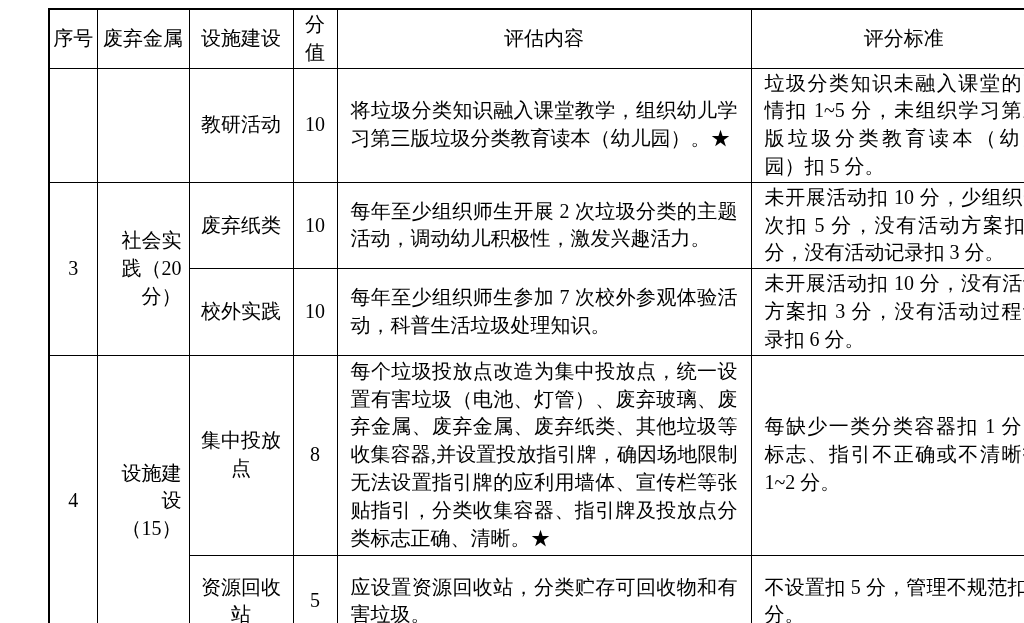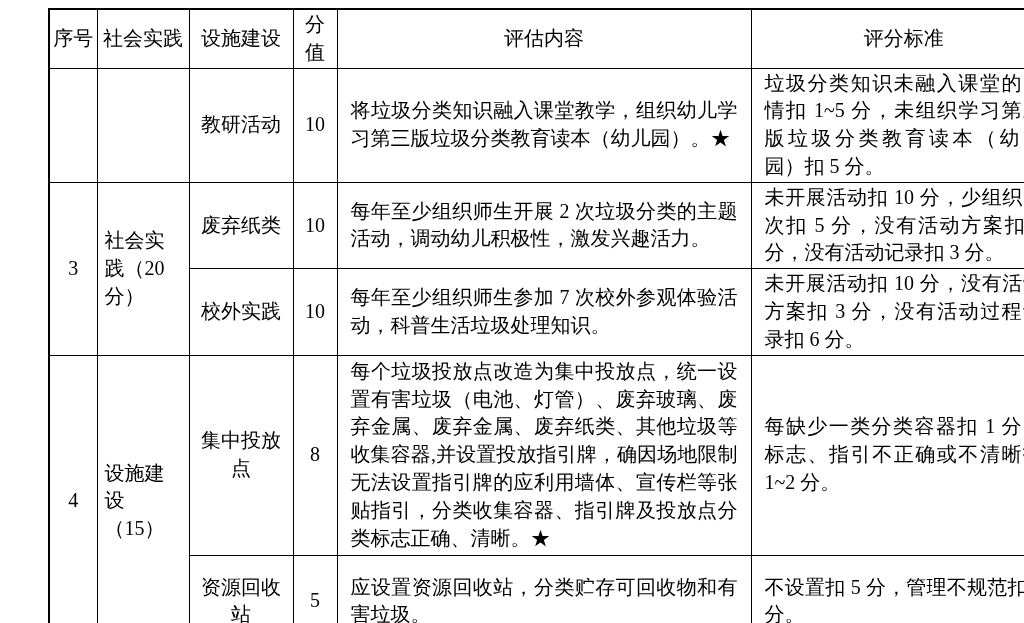--- a/index.html
+++ b/index.html
@@ -30,21 +30,21 @@
     text-align: center;
     vertical-align: middle;
     padding: 1px 2px;
   }
   td.c {
     text-align: center;
     vertical-align: middle;
     padding: 18px 3px;
   }
   td.lvl1 {
-    text-align: left;
+    text-align: right;
     vertical-align: middle;
     padding: 12px 7px;
   }
   td.t {
     text-align: justify;
     vertical-align: middle;
     padding: 1px 13px;
     line-break: strict;
   }
   col.w-serial   { width: 48px; }
@@ -69,21 +69,21 @@
       <col class="w-serial">
         <col class="w-level1">
         <col class="w-level2">
       <col class="w-score">
         <col class="w-content">
         <col class="w-standard">
     </colgroup>
     <tbody>
       <tr class="hrow">
         <th class="hd">序号</th>
-        <th class="hd">社会实践</th>
+        <th class="hd">废弃金属</th>
         <th class="hd">设施建设</th>
         <th class="hd">分值</th>
         <th class="hd">评估内容</th>
         <th class="hd">评分标准</th>
       </tr>
 
       <tr class="r0">
         <td class="c"></td>
         <td class="lvl1"></td>
         <td class="c">教研活动</td>

